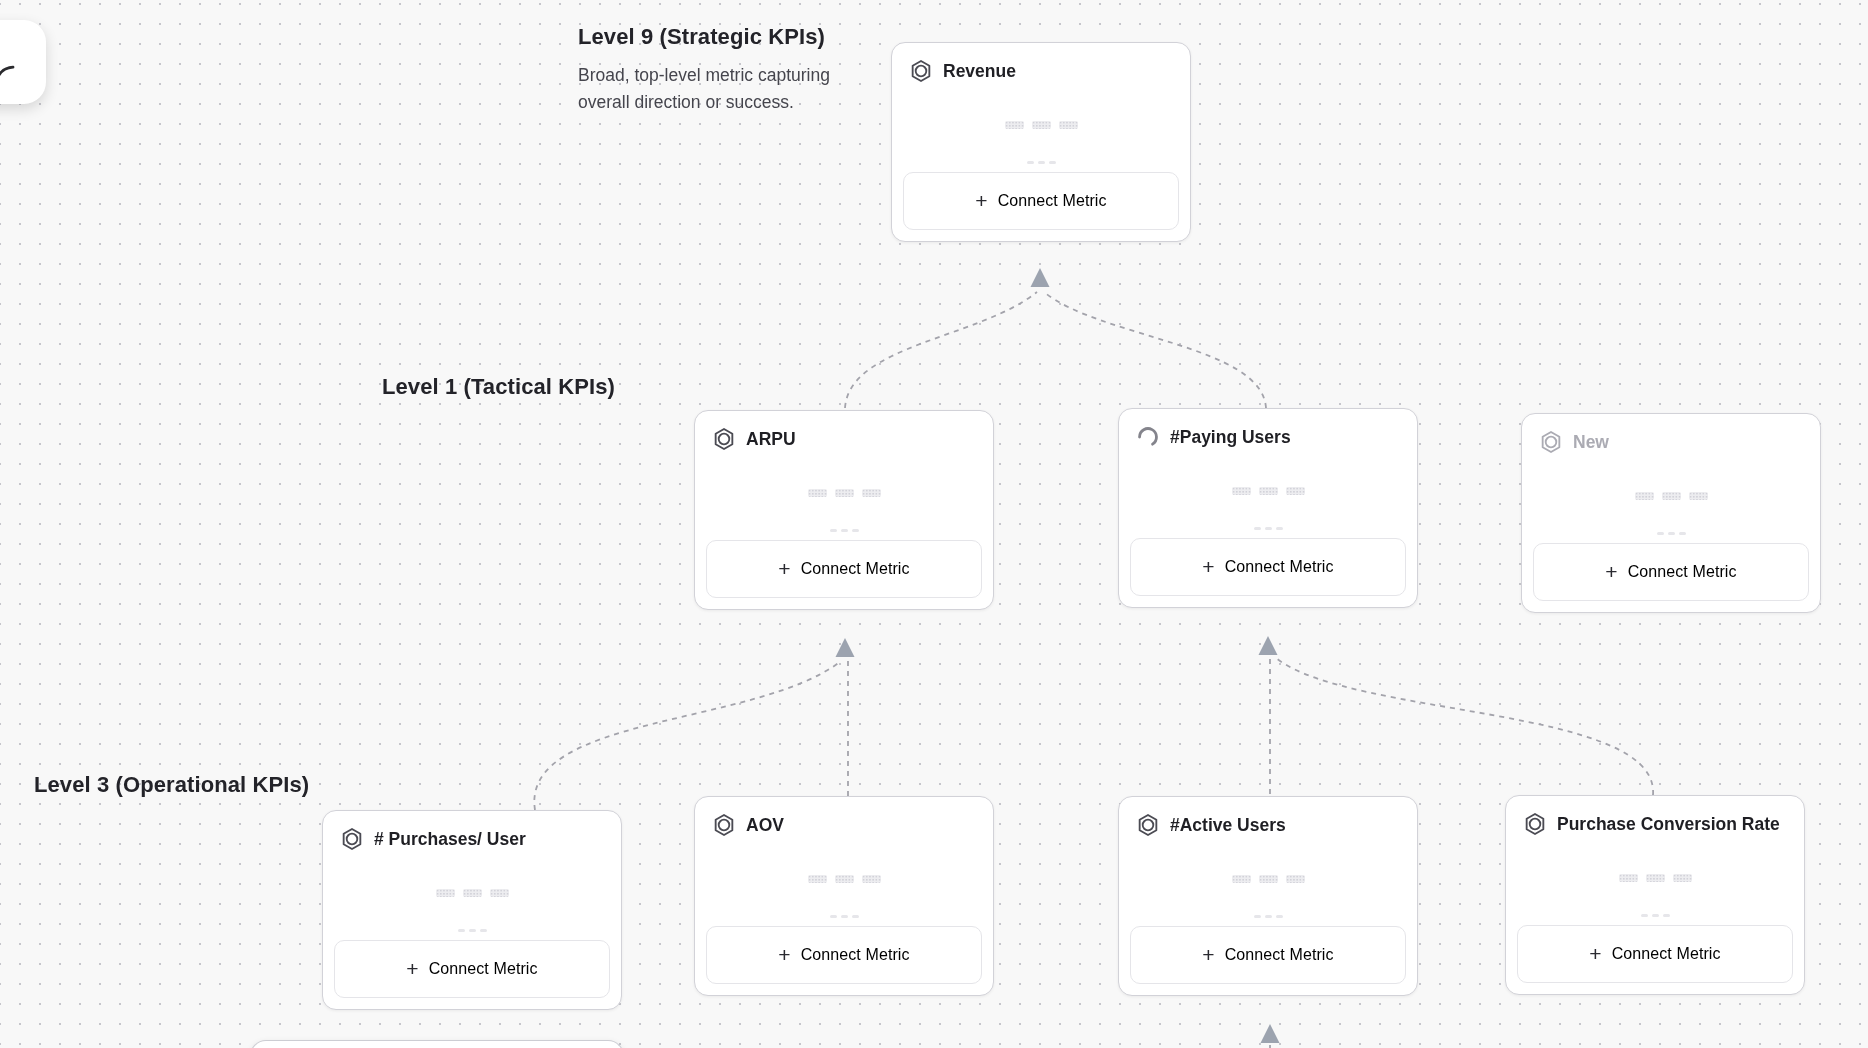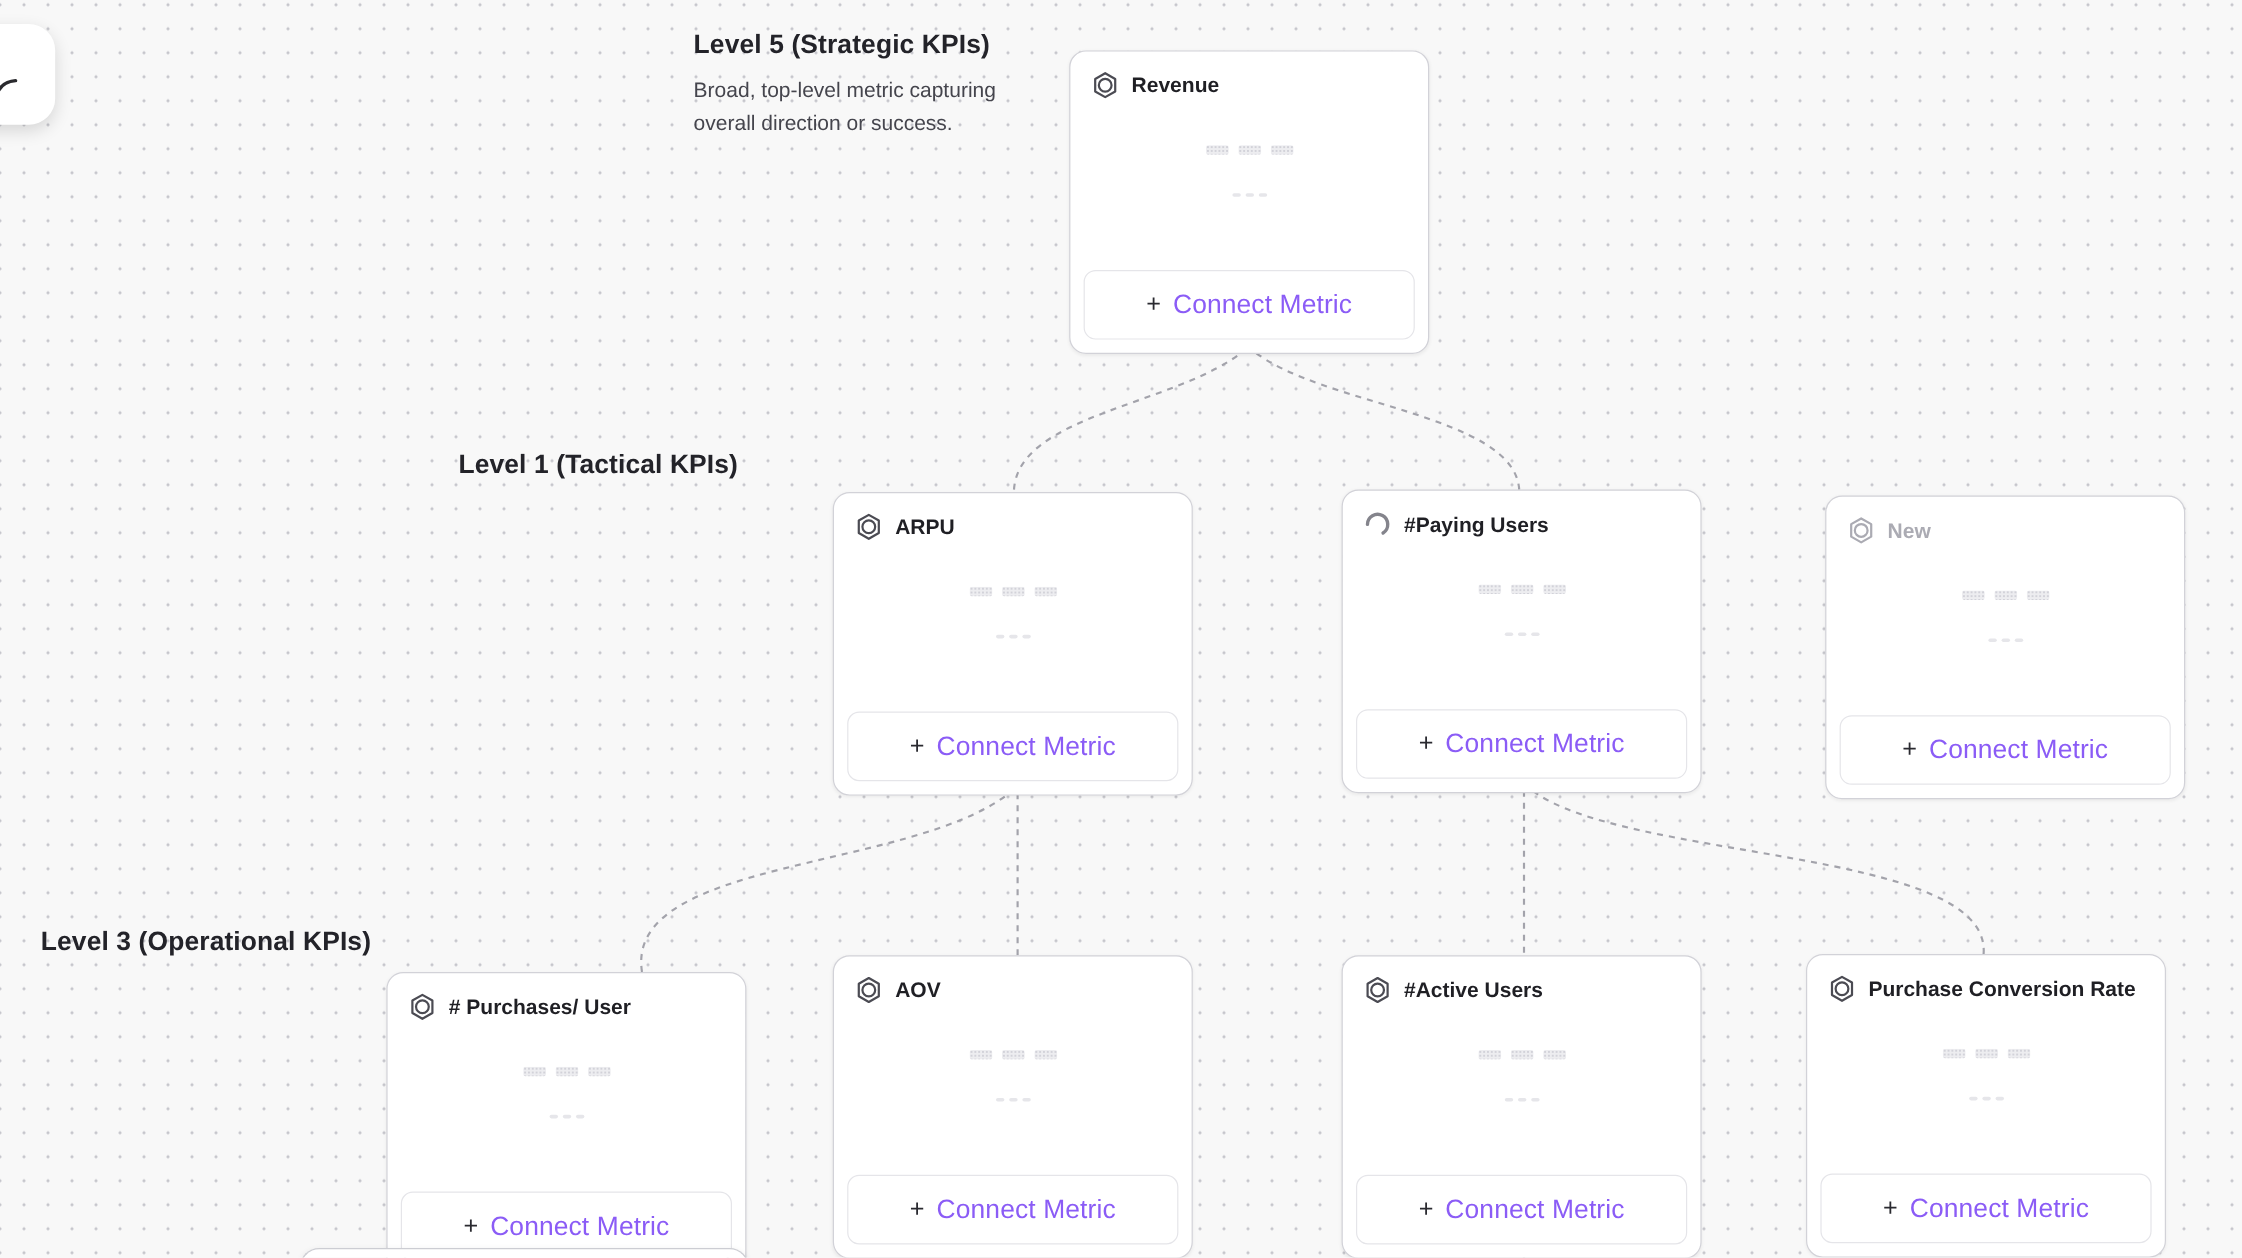--- a/index.html
+++ b/index.html
@@ -13,21 +13,21 @@
   }
   .connector-layer{position:absolute;left:0;top:0;z-index:1;pointer-events:none;}
   .section-header{position:absolute;z-index:2;}
   .section-title{font-size:22px;font-weight:700;color:#232329;letter-spacing:.1px;margin:0 0 12px 0;}
   .section-desc{font-size:17.5px;color:#45454d;line-height:1.52;margin:0;}
   .lvl1 .section-desc{width:272px;}
   .lvl2 .section-desc{width:238px;}
   .lvl3 .section-desc{width:292px;}
 
   .metric-card{
-    position:absolute;width:300px;height:253px;z-index:3;
+    position:absolute;width:300px;height:200px;z-index:3;
     background:#ffffff;border:1.4px solid #d2d2d8;border-radius:14px;
     box-shadow:0 1px 3px rgba(0,0,0,.06);
     box-sizing:border-box;
   }
   .card-header{position:absolute;left:16px;top:15px;display:flex;align-items:center;gap:9px;}
   .card-icon{width:26px;height:26px;flex:0 0 auto;display:block;}
   .card-title{font-size:17.5px;font-weight:700;color:#1f1f24;white-space:nowrap;}
   .metric-card.placeholder .card-title{color:#ababb3;}
 
   .sk-row1{position:absolute;left:0;right:0;top:78px;display:flex;justify-content:center;gap:8px;}
@@ -38,21 +38,21 @@
   .sk-row2{position:absolute;left:0;right:0;top:118px;display:flex;justify-content:center;gap:4px;}
   .sk-dash{width:7px;height:3px;border-radius:1.5px;background:#e6e6ea;}
 
   .connect-btn{
     position:absolute;left:11px;right:11px;bottom:11px;height:56px;
     background:#ffffff;border:1px solid #e5e5e9;border-radius:10px;
     display:flex;align-items:center;justify-content:center;gap:10px;
     cursor:pointer;font-family:inherit;
   }
   .plus-glyph{font-size:21px;font-weight:400;color:#2a2a30;line-height:1;margin-top:-2px;}
-  .connect-label{font-size:22px;font-weight:500;color:#8b5cf6;letter-spacing:.1px;}
+  .connect-label{font-size:16px;font-weight:500;color:#000000;letter-spacing:.1px;}
 
   .floating-tool{
     position:absolute;left:-54px;top:20px;width:100px;height:84px;z-index:4;
     background:#fff;border-radius:22px;box-shadow:0 5px 14px rgba(0,0,0,.14);
   }
   .floating-tool svg{position:absolute;left:52px;top:42px;}
 
   .partial-card{
     position:absolute;left:250px;top:1040px;width:372px;height:24px;z-index:3;
     background:#fff;border:1.4px solid #cccdd3;border-bottom:none;
@@ -74,21 +74,21 @@
   </g>
   <g fill="#9ca3af" stroke="none">
     <polygon points="1040,268 1030.5,287 1049.5,287"></polygon>
     <polygon points="845,638 835.5,657 854.5,657"></polygon>
     <polygon points="1268,636 1258.5,655 1277.5,655"></polygon>
     <polygon points="1270,1024 1260.5,1043 1279.5,1043"></polygon>
   </g>
 </svg>
 
 <div class="section-header lvl1" style="left:578px;top:24px;">
-  <div class="section-title">Level 5 (Strategic KPIs)</div>
+  <div class="section-title">Level 9 (Strategic KPIs)</div>
   <p class="section-desc">Broad, top-level metric capturing overall direction or success.</p>
 </div>
 <div class="section-header lvl2" style="left:382px;top:374px;">
   <div class="section-title">Level 1 (Tactical KPIs)</div>
 </div>
 <div class="section-header lvl3" style="left:34px;top:772px;">
   <div class="section-title">Level 3 (Operational KPIs)</div>
 </div>
 
 <div class="metric-card" style="left:891px;top:42px;">

